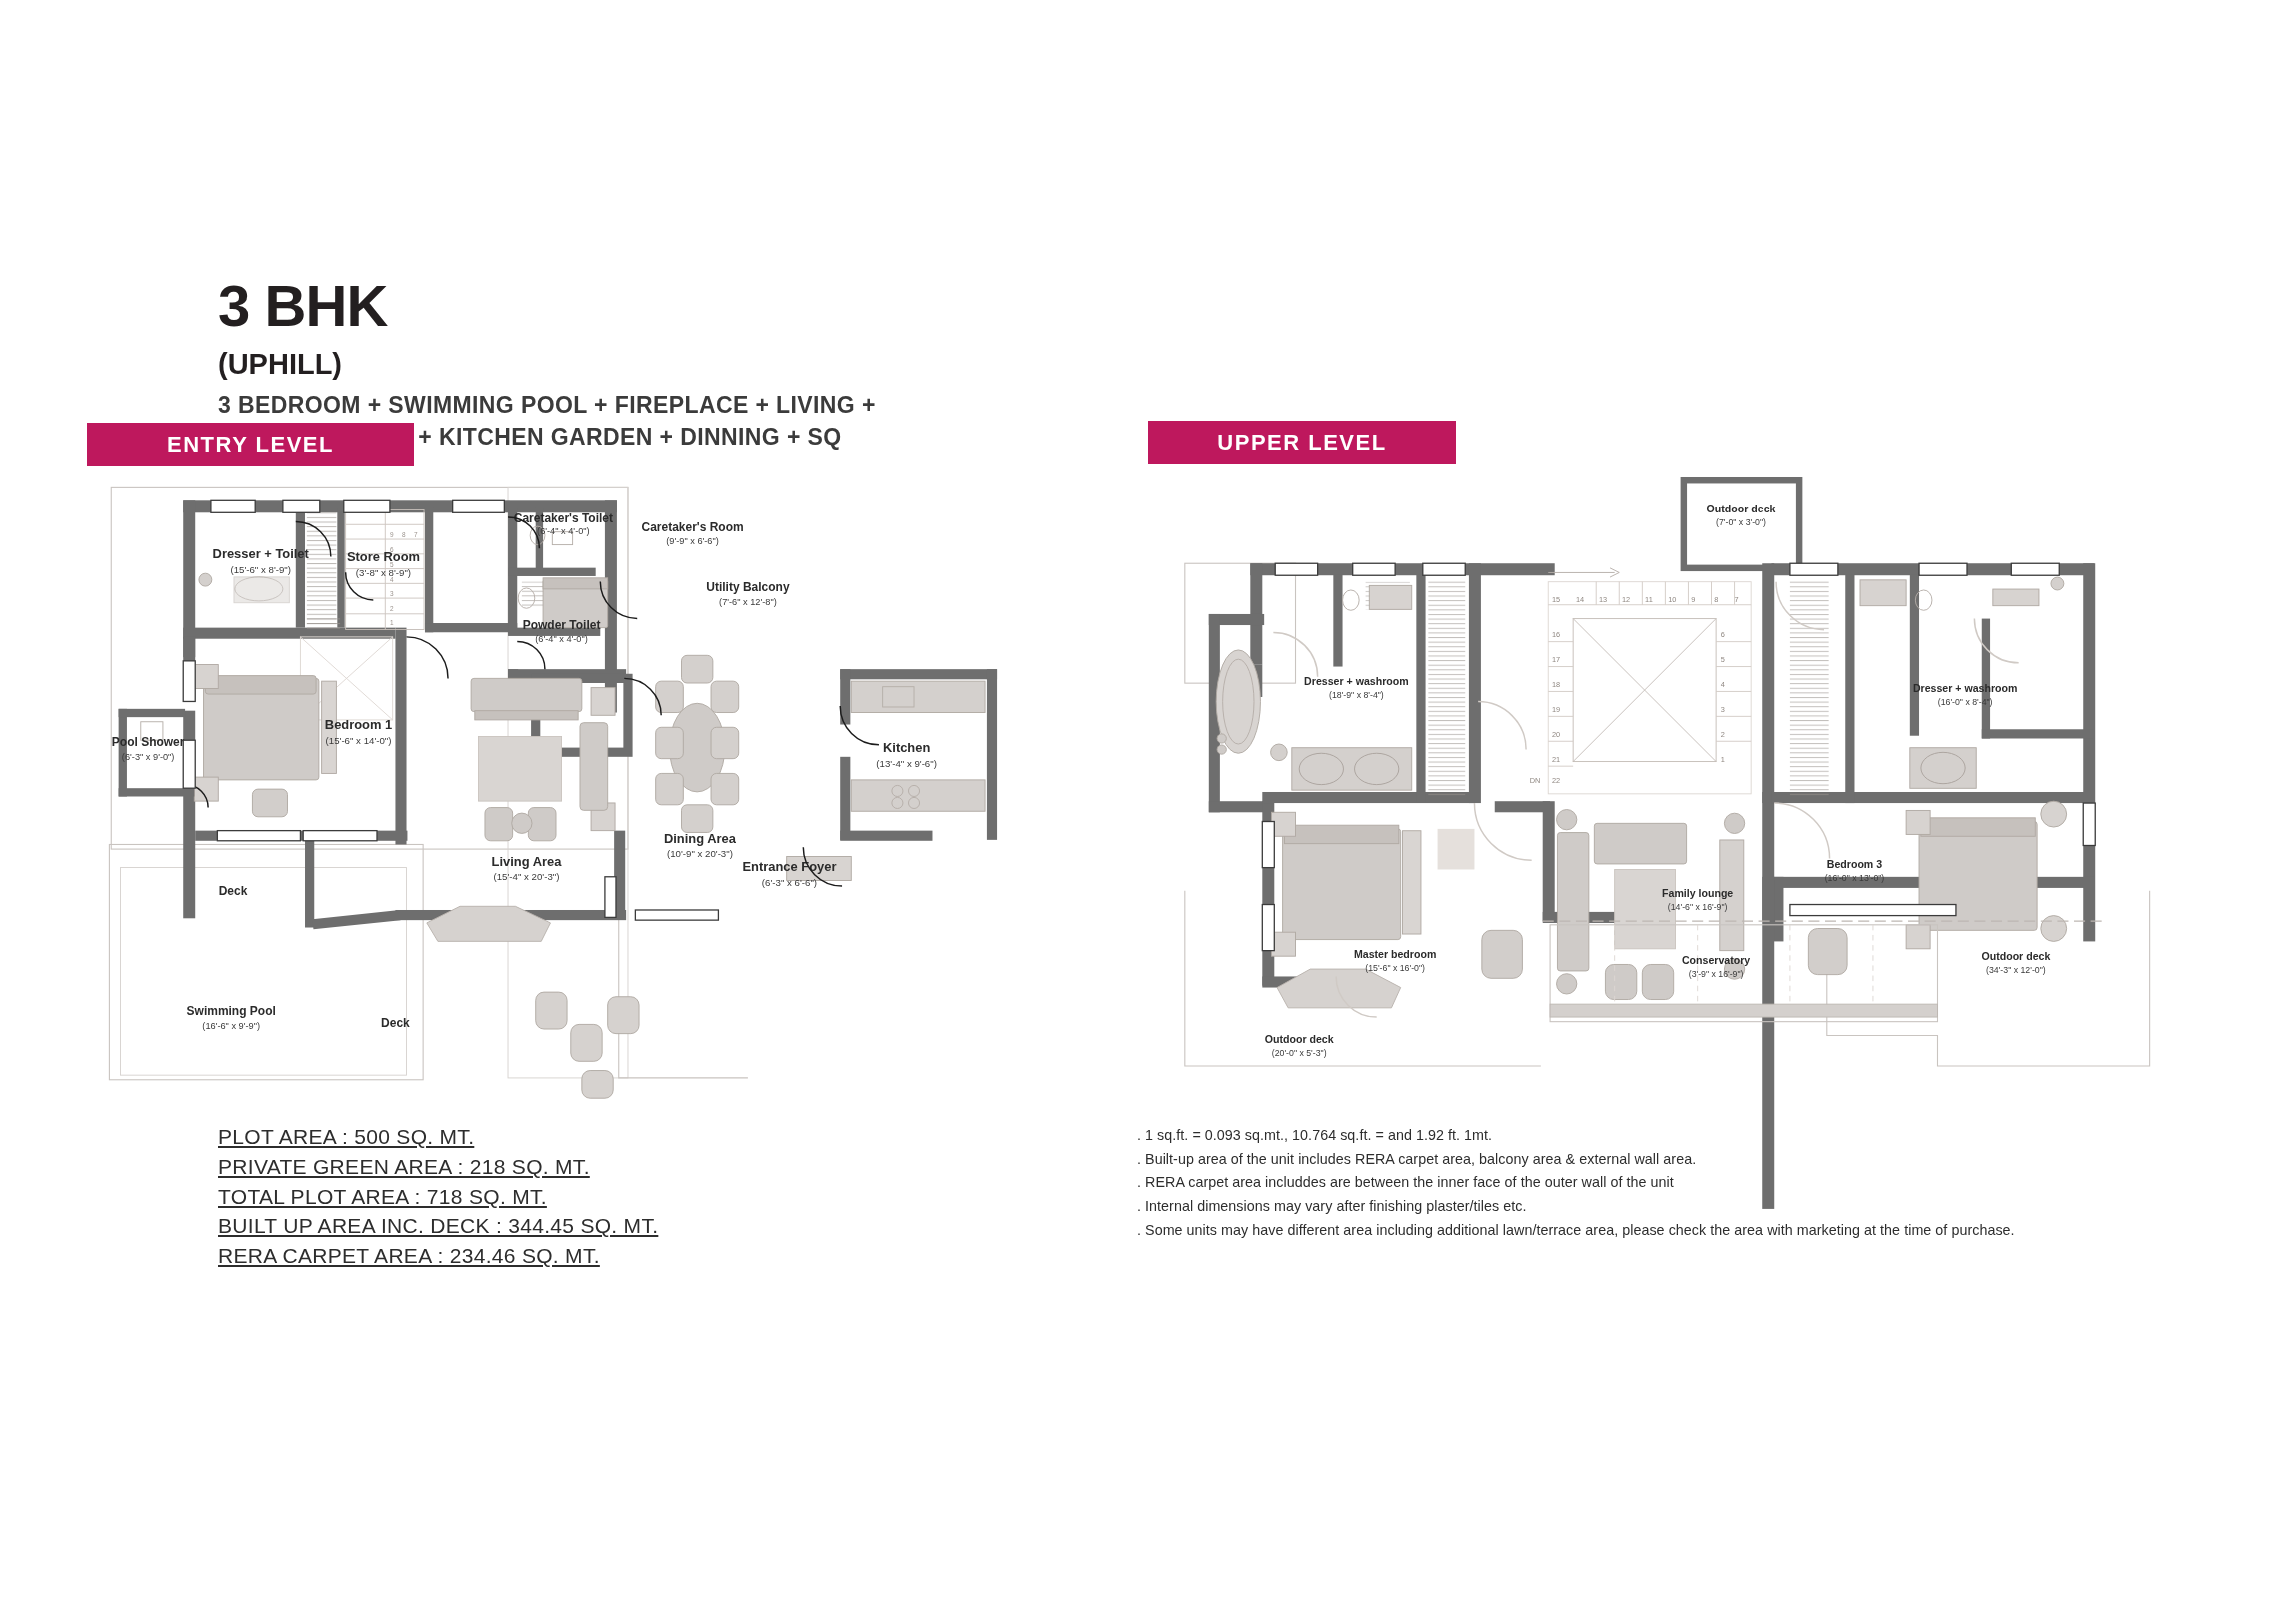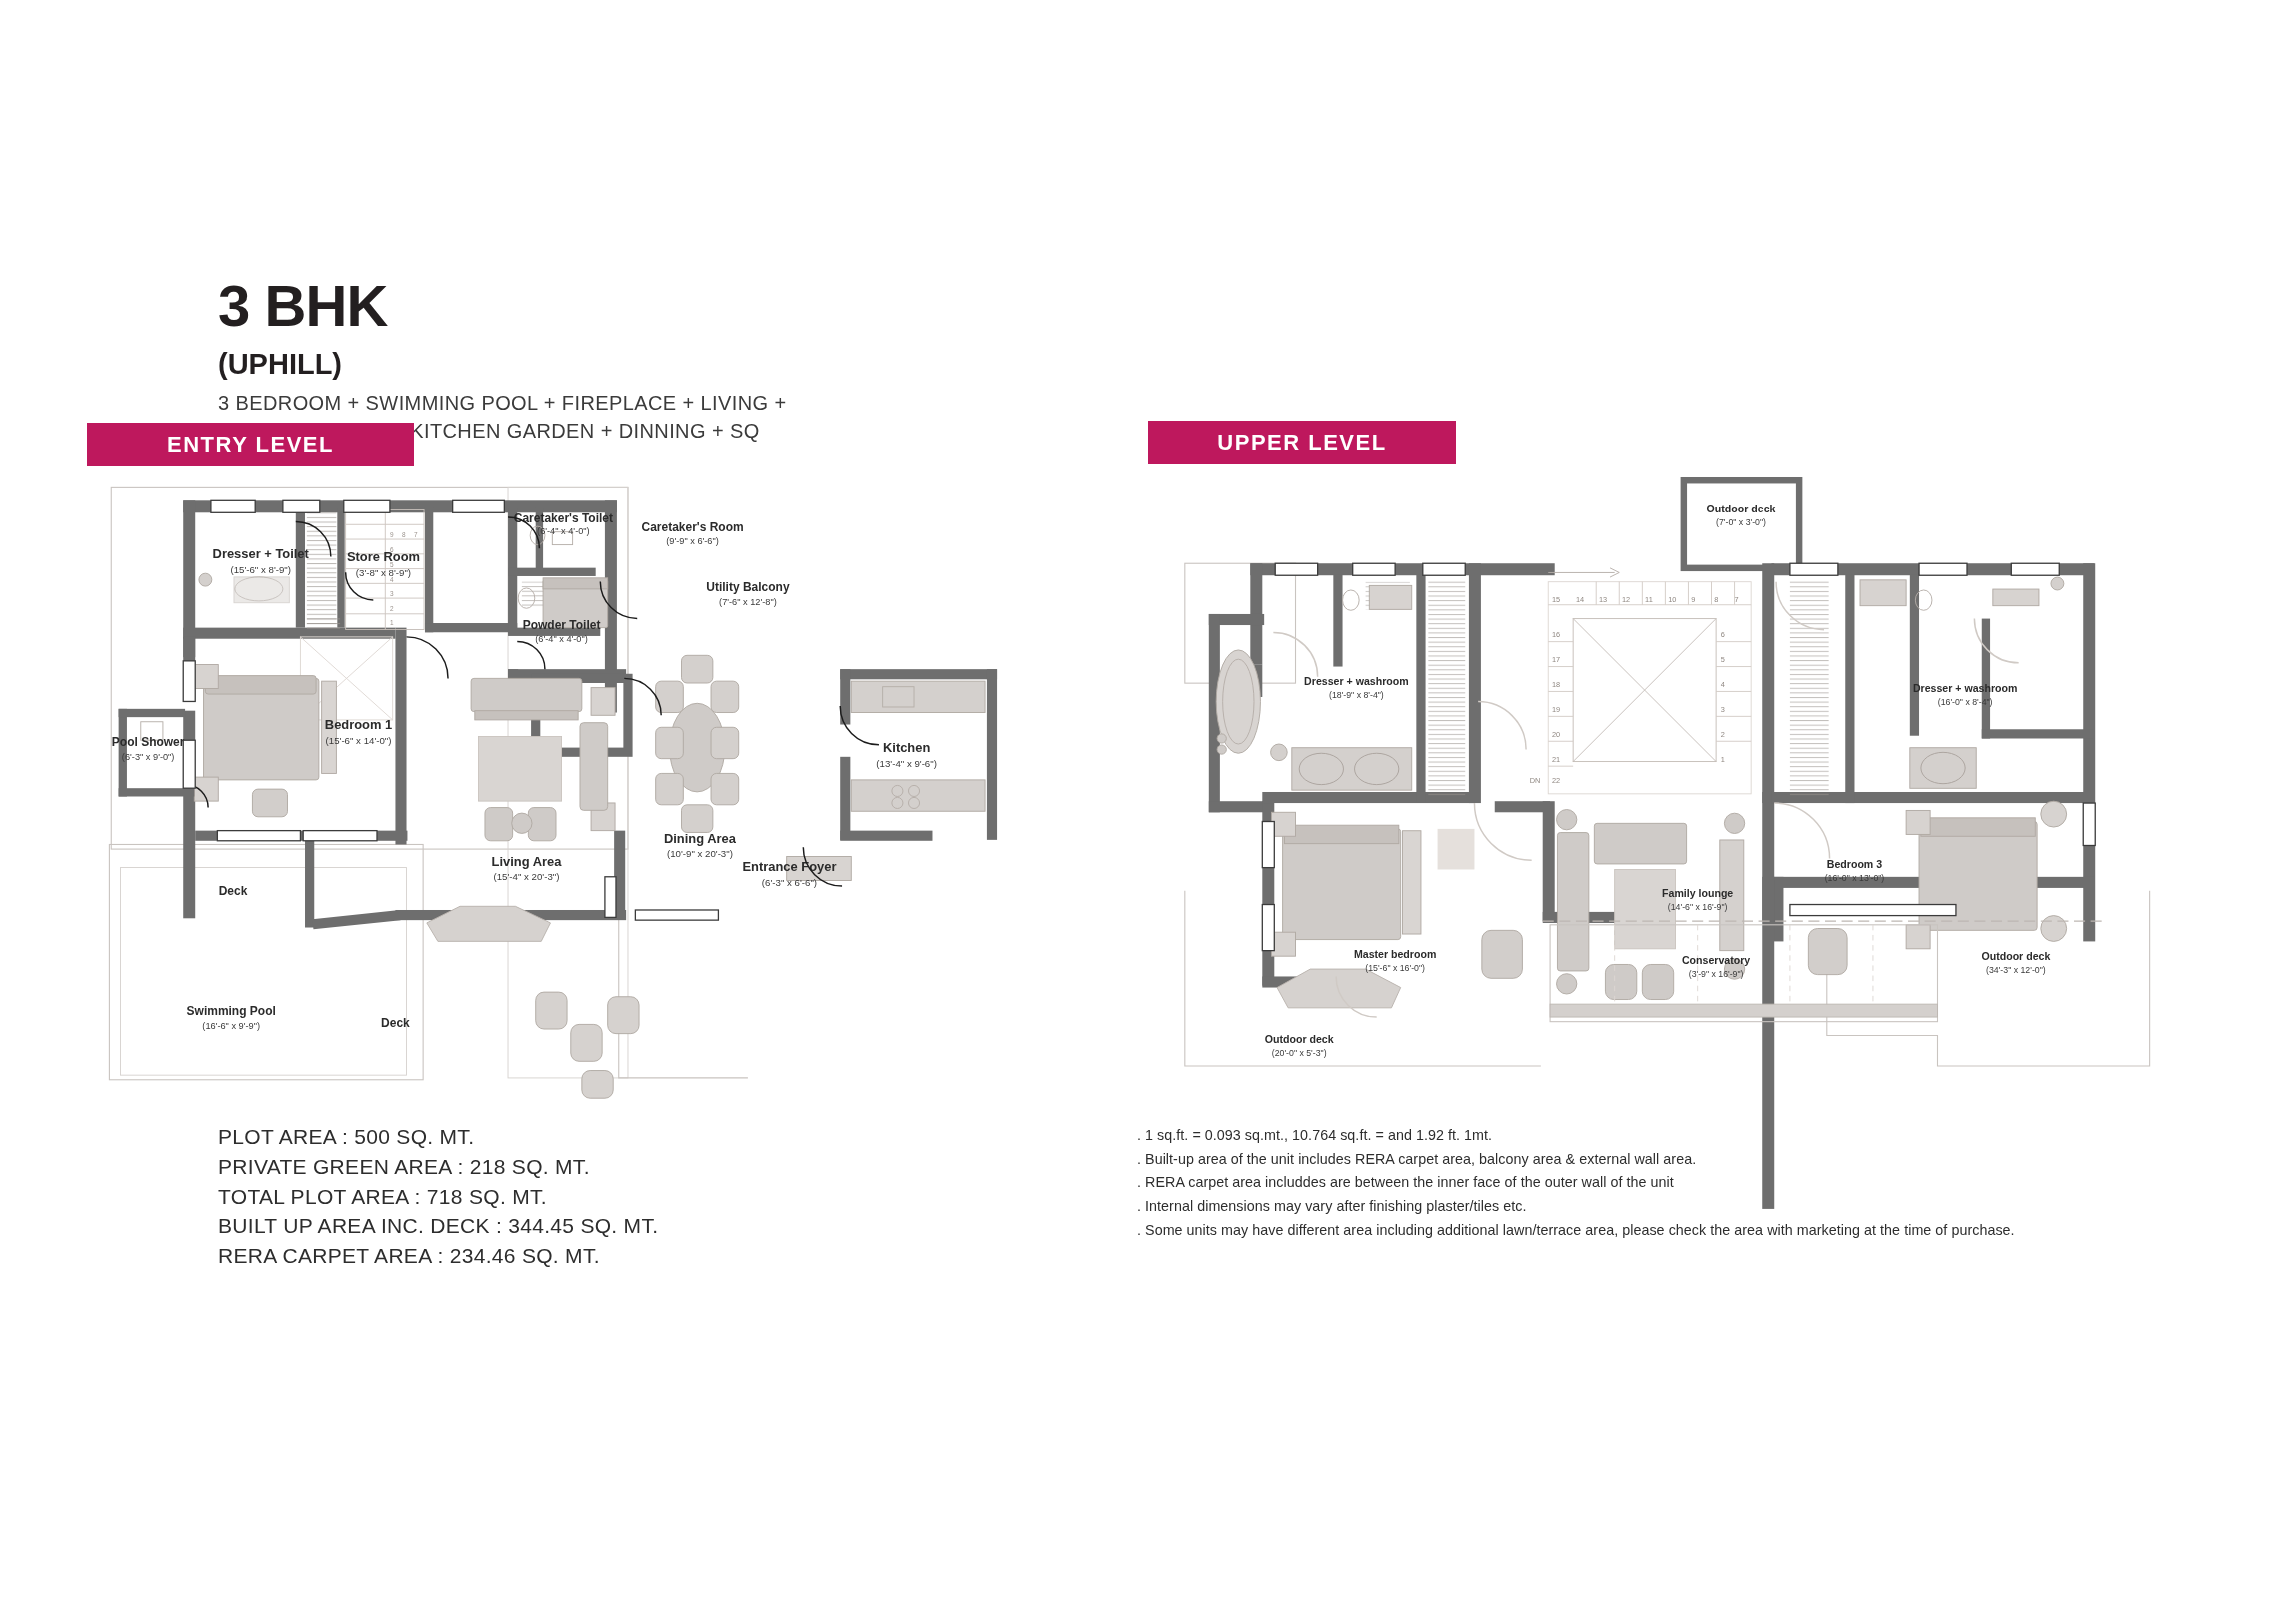--- a/index.html
+++ b/index.html
@@ -3,40 +3,40 @@
 <meta charset="utf-8">
 <style>
   html,body{margin:0;padding:0;background:#ffffff;}
   body{width:2290px;height:1619px;position:relative;font-family:"Liberation Sans",sans-serif;color:#231f20;overflow:hidden;}
 
   
   #header{position:absolute;left:218px;top:277px;width:831px;}
   #title-line{display:flex;align-items:baseline;gap:13px;flex-direction:column;}
   #title-main{font-size:58px;font-weight:bold;letter-spacing:-0.9px;line-height:1;color:#231f20;}
   #title-sub{font-size:29px;font-weight:bold;letter-spacing:0px;color:#231f20;}
-  #subtitle{margin-top:9.2px;font-size:20px;line-height:1.38;letter-spacing:0.4px;color:#3b3b3b;font-weight:400;}
+  #subtitle{margin-top:9.2px;font-size:23px;line-height:1.38;letter-spacing:0.4px;color:#3b3b3b;font-weight:700;}
 
   
   .level-banner{position:absolute;height:43px;background:#be185d;display:flex;align-items:center;justify-content:center;}
   .level-banner span{color:#ffffff;font-size:22px;font-weight:bold;letter-spacing:1.5px;}
   #banner-entry{left:87px;top:423px;width:327px;}
   #banner-upper{left:1148px;top:421px;width:308px;}
 
   
   .plan{position:absolute;}
   #plan-entry{left:102px;top:480px;width:932px;height:609px;}
   #plan-upper{left:1181px;top:471px;width:978px;height:618px;}
   .plan svg{display:block;width:100%;height:100%;overflow:visible;}
 
   
   .rm-name{font-family:"Liberation Sans",sans-serif;font-weight:bold;fill:#2b2b2b;}
   .rm-dim{font-family:"Liberation Sans",sans-serif;fill:#3a3a3a;}
 
   
-  #area-stats{position:absolute;left:218px;top:1122px;font-size:21px;line-height:1.42;letter-spacing:0.3px;color:#2d2d2d;font-weight:300;}
+  #area-stats{position:absolute;left:218px;top:1122px;font-size:21px;line-height:1.42;letter-spacing:0.3px;color:#2d2d2d;font-weight:300;text-decoration:underline;}
   #area-stats div{white-space:nowrap;}
 
   
   #disclaimer{position:absolute;left:1137px;top:1100px;width:1089px;}
   #disclaimer h2{margin:0;font-size:23px;font-weight:bold;letter-spacing:0.2px;color:#1a1a1a;}
   #disclaimer ul{margin:24px 0 0 0;padding:0;list-style:none;}
   #disclaimer li{font-size:14.3px;line-height:1.66;letter-spacing:0.05px;color:#2d2d2d;font-weight:300;white-space:nowrap;}
 </style>
 </head>
 <body>

